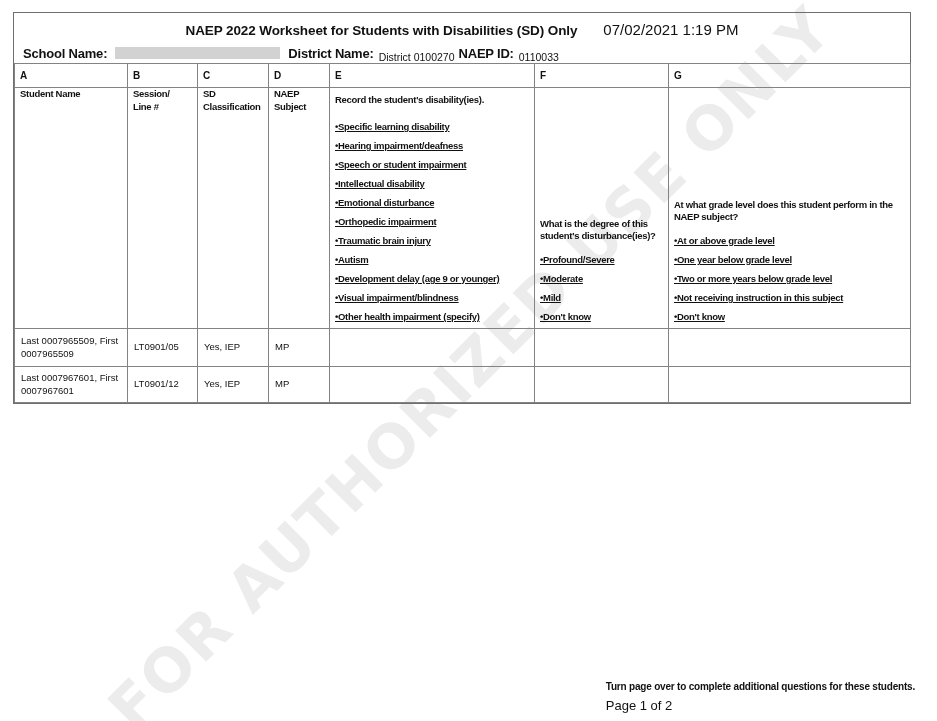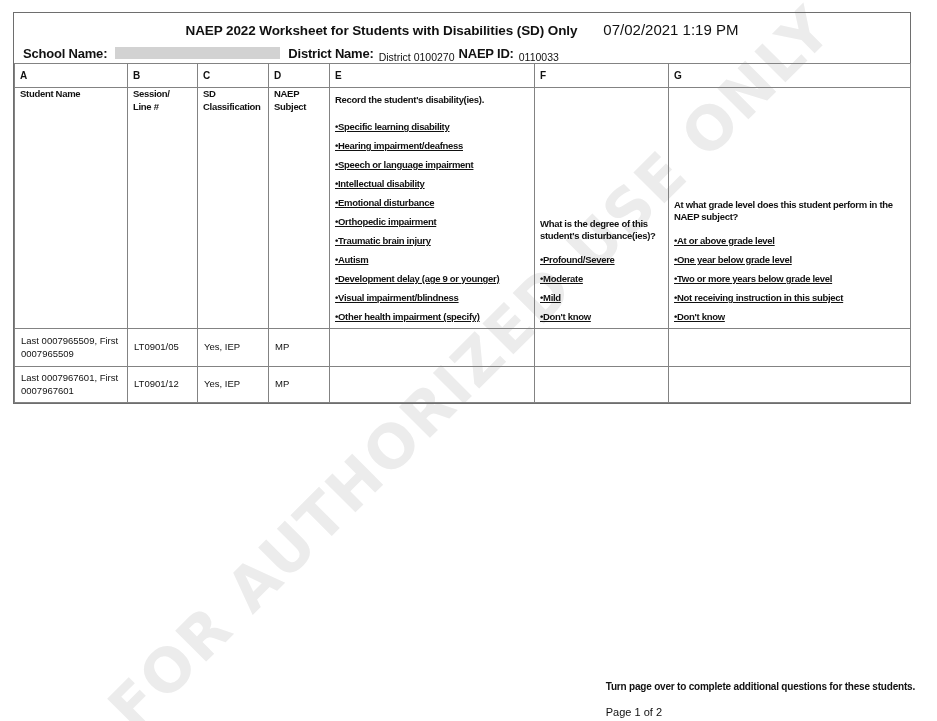--- a/index.html
+++ b/index.html
@@ -51,21 +51,21 @@
   .gap-lg { margin-top:15px; }
   .gap-md { margin-top:12px; }
   tr.data-row td { font-size:9.5px; font-weight:normal; line-height:12.5px;
                    vertical-align:middle; padding:3px 6px; }
   tr.data-row.r1 td { height:38px; }
   tr.data-row.r2 td { height:36px; }
 
   
   .footer { position:absolute; right:22px; top:681px; text-align:left; z-index:1; }
   .footer-note { font-weight:bold; font-size:10px; letter-spacing:-0.2px; }
-  .footer-page { font-size:11px; margin-top:14px; }
+  .footer-page { font-size:13px; margin-top:6px; }
 </style>
 </head>
 <body>
 
 <div class="page">
 
   <div class="watermark">FOR AUTHORIZED USE ONLY</div>
 
   <div class="main-box">
 
@@ -120,21 +120,21 @@
         </td>
         <td class="bottom-label">
           <div class="hlbl">NAEP</div>
           <div class="hlbl">Subject</div>
         </td>
 
         <td class="opts">
           <div class="q">Record the student's disability(ies).</div>
           <div class="opt gap-lg">Specific learning disability</div>
           <div class="opt">Hearing impairment/deafness</div>
-          <div class="opt">Speech or language impairment</div>
+          <div class="opt">Speech or student impairment</div>
           <div class="opt">Intellectual disability</div>
           <div class="opt">Emotional disturbance</div>
           <div class="opt">Orthopedic impairment</div>
           <div class="opt">Traumatic brain injury</div>
           <div class="opt">Autism</div>
           <div class="opt">Development delay (age 9 or younger)</div>
           <div class="opt">Visual impairment/blindness</div>
           <div class="opt">Other health impairment (specify)</div>
         </td>
 

